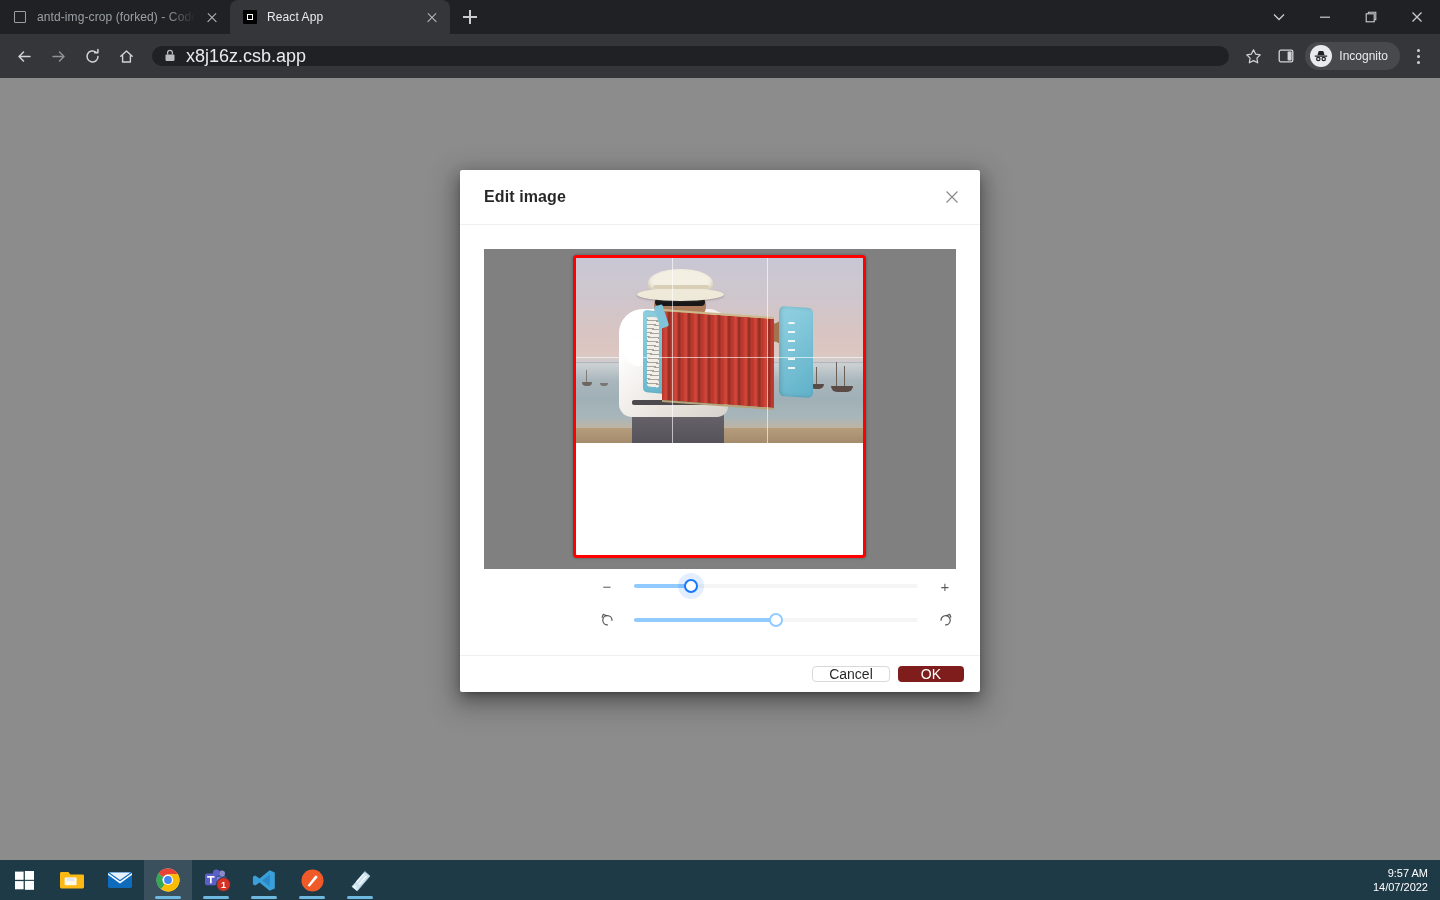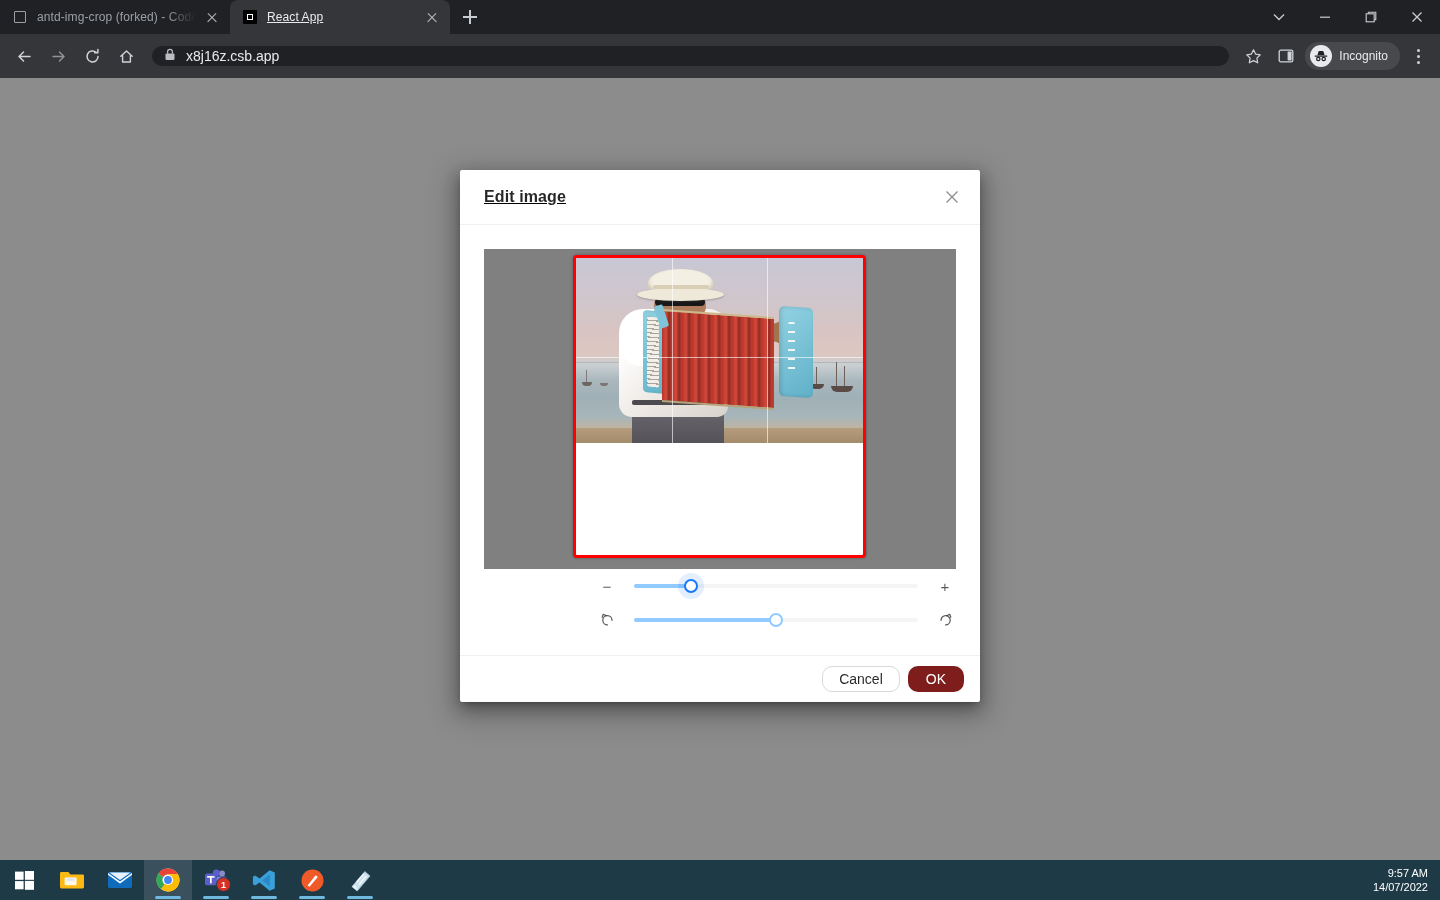--- a/index.html
+++ b/index.html
@@ -20,21 +20,20 @@
   .tab {
     height: 34px; display: flex; align-items: center;
     padding: 0 10px 0 12px; gap: 9px;
     font-size: 12px; color: #9aa0a6;
     position: relative; min-width: 0;
   }
   .tab.inactive { width: 230px; }
   .tab.active {
     width: 220px; background: #35363a; color: #e8eaed;
     border-radius: 8px 8px 0 0;
-    text-decoration: underline;
   }
   .tab-favicon {
     width: 16px; height: 16px; flex: none;
     display: flex; align-items: center; justify-content: center;
   }
   .fav-box {
     width: 12px; height: 12px; border: 1.5px solid #9aa0a6;
     border-radius: 1px;
   }
   .tab.active .fav-box {
@@ -83,21 +82,21 @@
   }
   .tbtn {
     width: 32px; height: 32px; border-radius: 50%;
     display: flex; align-items: center; justify-content: center;
     flex: none;
   }
   .omnibox {
     flex: 1; height: 20px; background: #202124; border-radius: 14px;
     display: flex; align-items: center; gap: 10px;
     padding: 0 12px; margin: 0 6px 0 8px;
-    color: #e8eaed; font-size: 14px;
+    color: #e8eaed; font-size: 18px;
   }
   .lock { flex: none; }
   .star { flex: none; }
   .sidepanel {
     width: 30px; height: 30px; display: flex; align-items: center;
     justify-content: center; flex: none;
   }
   .incognito-pill {
     height: 28px; border-radius: 14px; background: #48494d;
     display: flex; align-items: center; gap: 7px;
@@ -137,21 +136,20 @@
   .modal {
     position: absolute; left: 460px; top: 92px;
     width: 520px; background: #fff;
     box-shadow: 0 3px 6px -4px rgba(0,0,0,.48), 0 6px 16px 0 rgba(0,0,0,.32), 0 9px 28px 8px rgba(0,0,0,.2);
     border-radius: 2px; overflow: hidden;
   }
   .modal-header {
     height: 55px; padding: 0 24px; display: flex;
     align-items: center; border-bottom: 1px solid #f0f0f0;
     position: relative;
-    text-decoration: underline;
   }
   .modal-title { font-size: 16px; font-weight: 600; color: #000000d9; letter-spacing: .1px; }
   .modal-close {
     position: absolute; right: 17px; top: 50%; transform: translateY(-50%);
     width: 22px; height: 22px;
   }
   .modal-body { padding: 24px 24px 18px; }
 
   .crop-stage {
     position: relative; width: 472px; height: 320px;
@@ -307,26 +305,26 @@
   .sld-handle.focused {
     border-color: #1677ff;
     box-shadow: 0 0 0 6px rgba(22,119,255,.12);
   }
 
   .modal-footer {
     border-top: 1px solid #f0f0f0; padding: 10px 16px;
     display: flex; justify-content: flex-end; gap: 8px;
   }
   .btn {
-    height: 26px; padding: 0 16px; border-radius: 10px;
+    height: 16px; padding: 0 16px; border-radius: 4px;
     font-size: 14px; display: flex; align-items: center;
     justify-content: center; cursor: pointer;
   }
   .btn-default { background: #fff; border: 1px solid #d9d9d9; color: #000000d9; }
-  .btn-primary { background: #7f1d1d; border: 2px solid #7f1d1d; color: #fff; }
+  .btn-primary { background: #7f1d1d; border: 7px solid #7f1d1d; color: #fff; }
 
   
   .taskbar {
     position: absolute; left: 0; bottom: 0; width: 1440px; height: 40px;
     background: #1f3a47; display: flex; align-items: center;
   }
   .tb-icons { display: flex; align-items: center; height: 40px; }
   .tb-item {
     width: 48px; height: 40px; position: relative;
     display: flex; align-items: center; justify-content: center;

